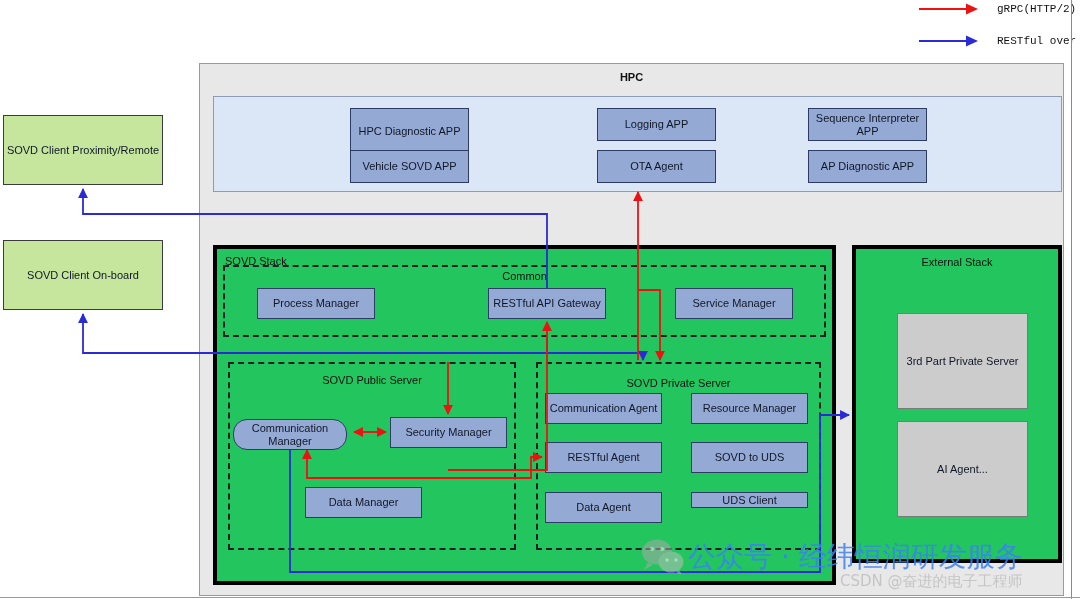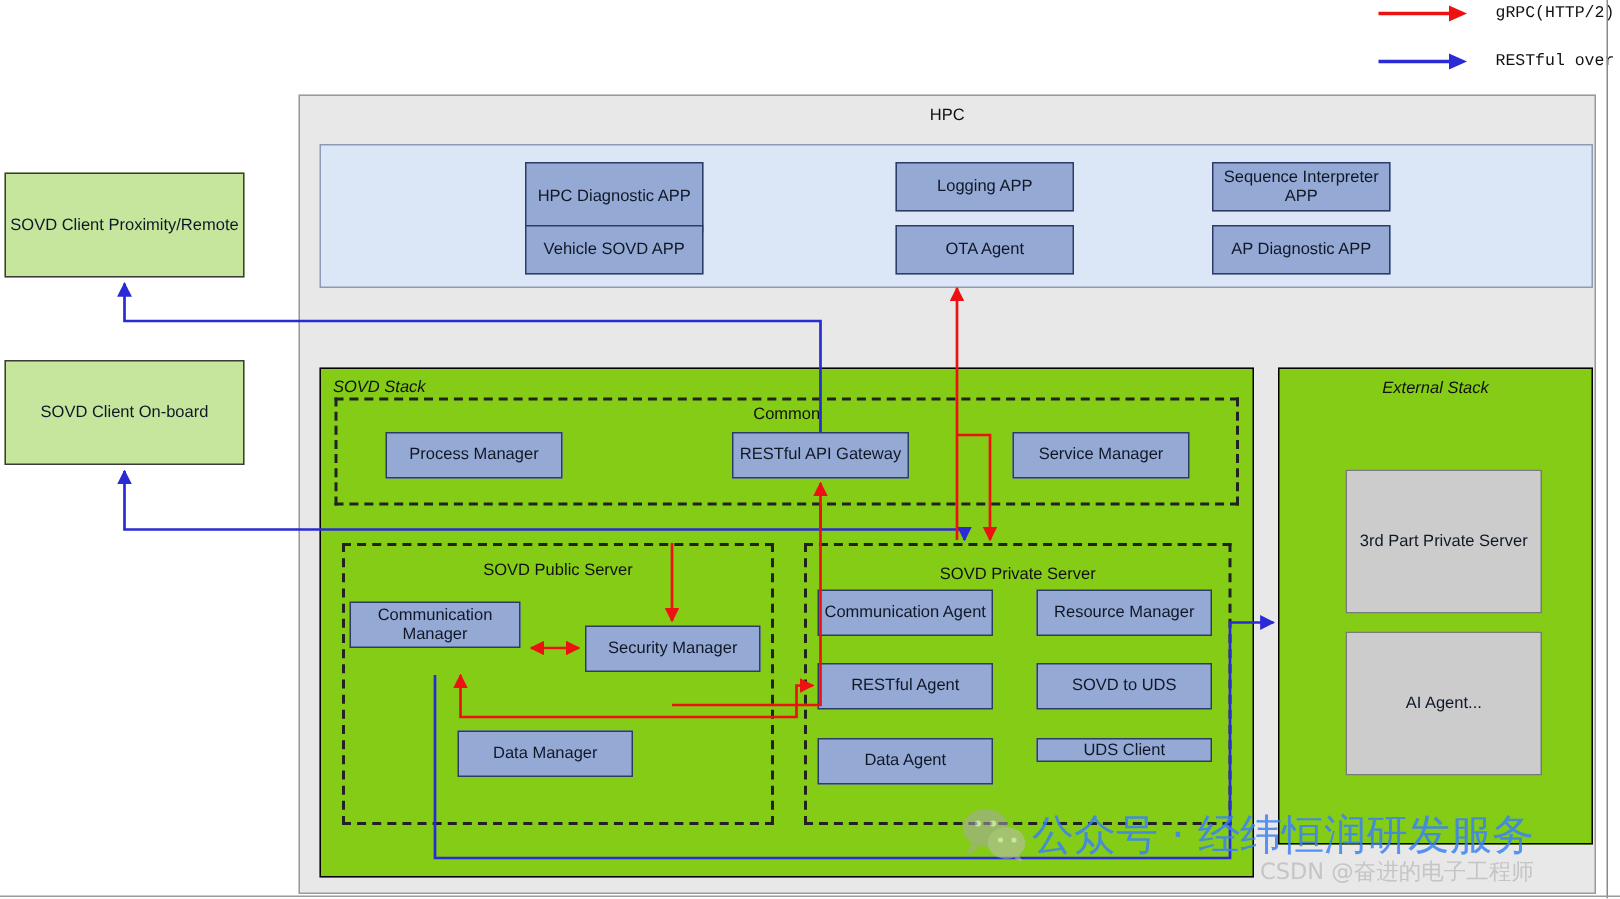--- a/index.html
+++ b/index.html
@@ -15,21 +15,21 @@
   .node{position:absolute;box-sizing:border-box;display:flex;align-items:center;
         justify-content:center;text-align:center;line-height:1.15;}
   .node-blue{background:#95a9d5;border:1px solid #2c3c66;font-size:11px;color:#101828;}
   .node-green{background:#c5e69c;border:1px solid #3b3b3b;font-size:11px;color:#101828;}
   .node-gray{background:#cccccc;border:1px solid #7a7a7a;font-size:11px;color:#101828;}
 
   
   .panel{position:absolute;box-sizing:border-box;}
   .panel-hpc{background:#e8e8e8;border:1px solid #9a9a9a;}
   .panel-inner-blue{background:#dbe6f6;border:1px solid #8e9bb5;}
-  .panel-stack{background:#84cc16;border:1px solid #000000;font-style:italic;}
+  .panel-stack{background:#22c55e;border:4px solid #000000;}
   .panel-dashed{border:2px dashed #222;background:transparent;}
   .panel-title{position:absolute;font-size:11px;color:#111;white-space:nowrap;}
   .panel-title-center{left:0;right:0;text-align:center;}
 
   
   #arrows{position:absolute;left:0;top:0;width:1080px;height:599px;pointer-events:none;}
 
   
   .wm-main{position:absolute;font-size:28px;color:#3b82f6;opacity:.85;white-space:nowrap;
            font-family:"DejaVu Sans",sans-serif;}
@@ -62,21 +62,21 @@
 
 <div class="node node-green" style="left:3px;top:115px;width:160px;height:70px;">
   <span>SOVD Client Proximity/Remote</span>
 </div>
 
 <div class="node node-green" style="left:3px;top:240px;width:160px;height:70px;">
   <span>SOVD Client On-board</span>
 </div>
 
 <div class="panel panel-hpc" style="left:199px;top:63px;width:865px;height:533px;">
-  <div class="panel-title panel-title-center" style="top:7px;">HPC</div>
+  <div class="panel-title panel-title-center" style="top:7px;font-weight:bold;">HPC</div>
 </div>
 
 <div class="panel panel-inner-blue" style="left:213px;top:96px;width:849px;height:96px;"></div>
 
 <div class="node node-blue" style="left:350px;top:108px;width:119px;height:47px;">
   <span>HPC Diagnostic APP</span>
 </div>
 <div class="node node-blue" style="left:597px;top:108px;width:119px;height:33px;">
   <span>Logging APP</span>
 </div>
@@ -106,21 +106,21 @@
 <div class="node node-blue" style="left:488px;top:288px;width:118px;height:31px;">
   <span>RESTful API Gateway</span>
 </div>
 <div class="node node-blue" style="left:675px;top:288px;width:118px;height:31px;">
   <span>Service Manager</span>
 </div>
 
 <div class="panel panel-dashed" style="left:228px;top:362px;width:288px;height:188px;">
   <div class="panel-title panel-title-center" style="top:10px;">SOVD Public Server</div>
 </div>
-<div class="node node-blue" style="left:233px;top:401px;width:114px;height:31px;">
+<div class="node node-blue" style="left:233px;top:419px;width:114px;height:31px;border-radius:14px;">
   <span>Communication Manager</span>
 </div>
 <div class="node node-blue" style="left:390px;top:417px;width:117px;height:31px;">
   <span>Security Manager</span>
 </div>
 <div class="node node-blue" style="left:305px;top:487px;width:117px;height:31px;">
   <span>Data Manager</span>
 </div>
 
 <div class="panel panel-dashed" style="left:536px;top:362px;width:285px;height:188px;">

